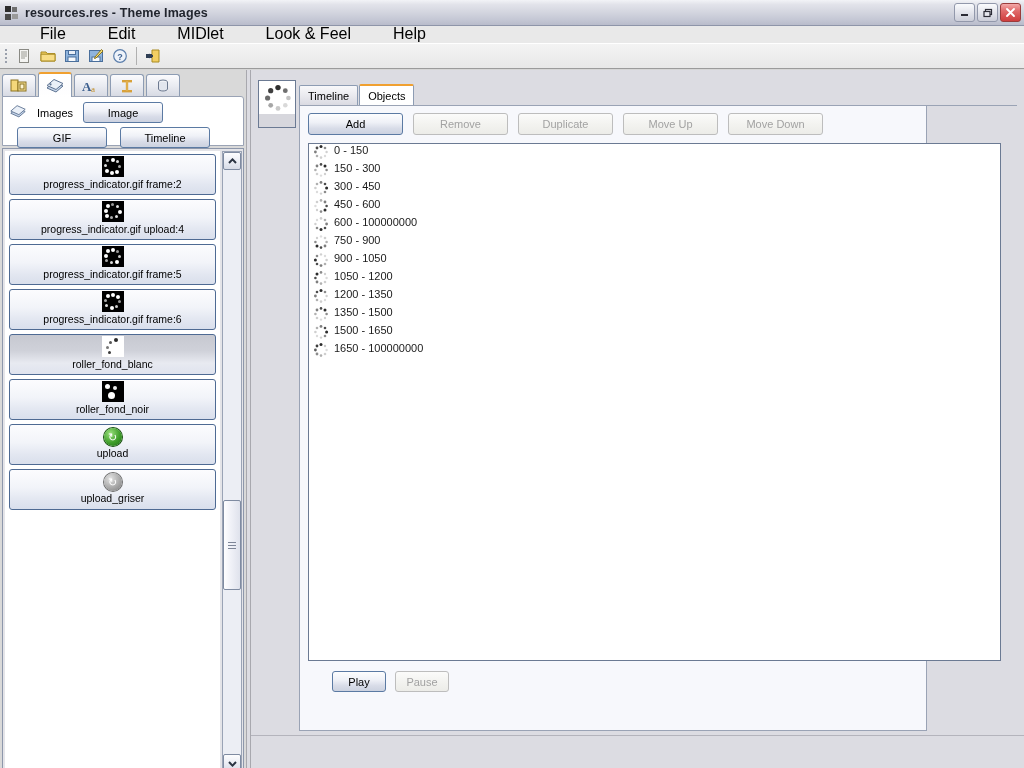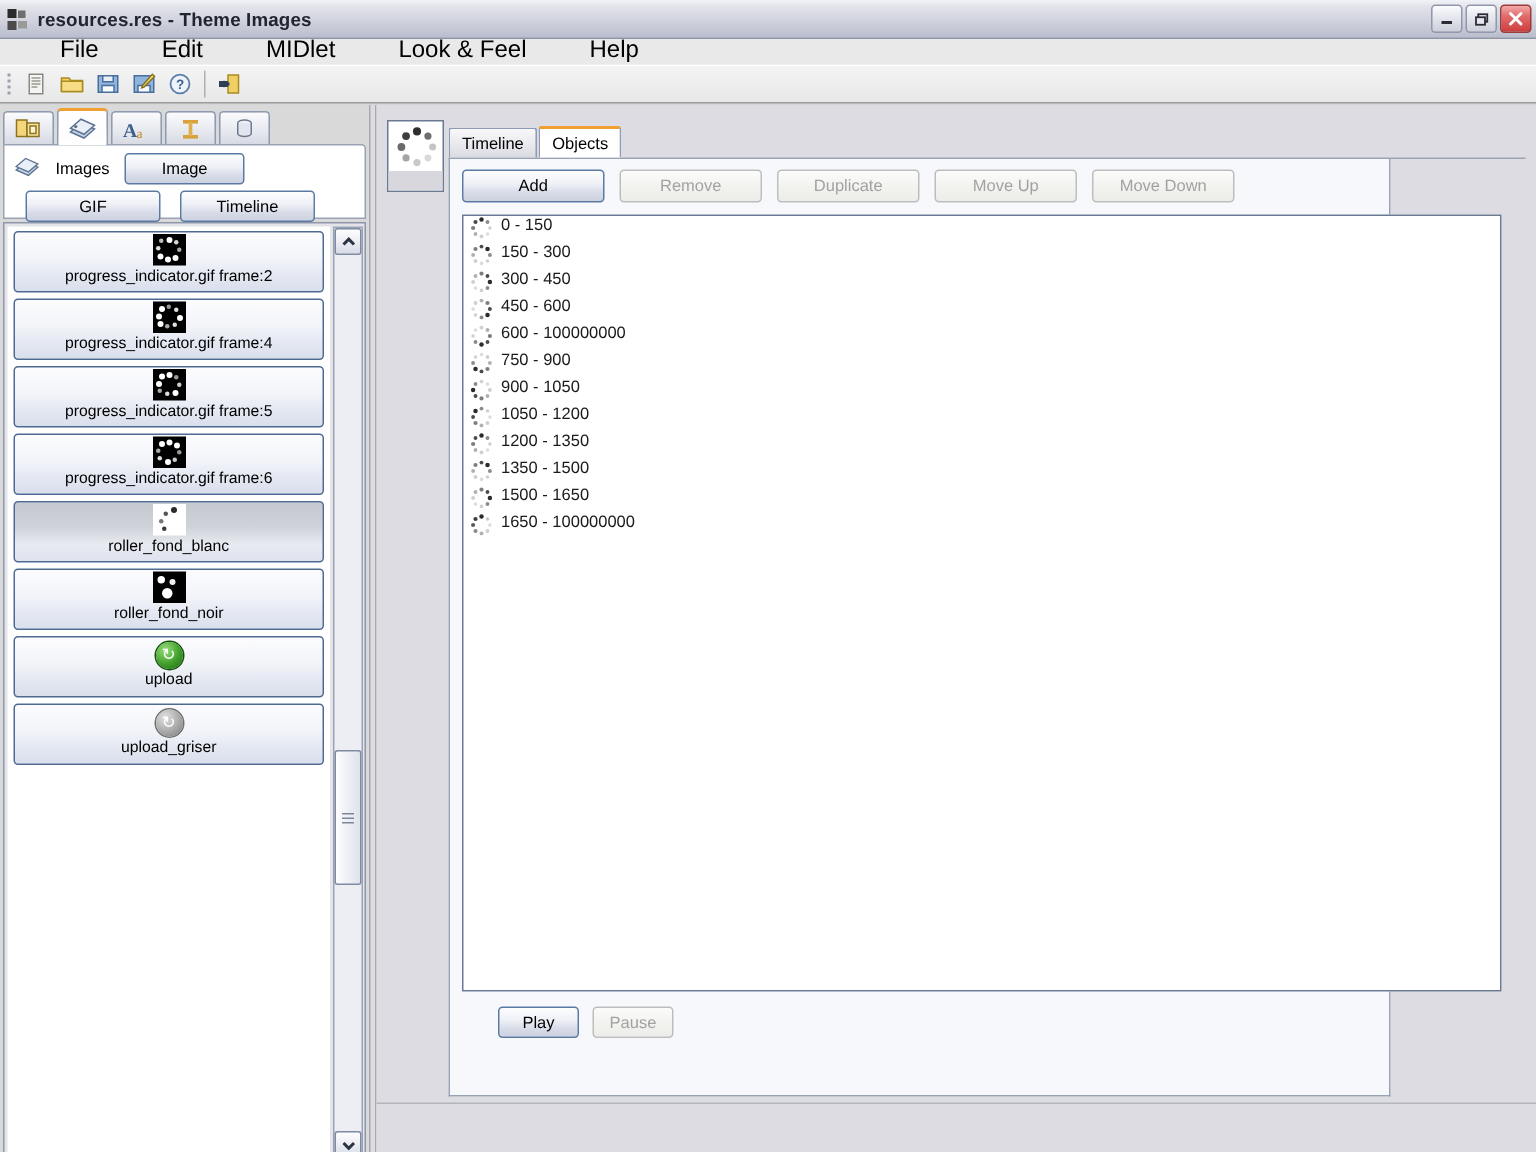--- a/index.html
+++ b/index.html
@@ -422,21 +422,21 @@
         <span class="thumb">
           <i class="dot" style="left:9px;top:2px;width:3px;height:3px;background:#999"></i>
           <i class="dot" style="left:14px;top:4px;width:3px;height:3px;background:#ddd"></i>
           <i class="dot" style="left:16px;top:9px;width:4px;height:4px;background:#fff"></i>
           <i class="dot" style="left:13px;top:14px;width:3px;height:3px;background:#ddd"></i>
           <i class="dot" style="left:8px;top:15px;width:3px;height:3px;background:#aaa"></i>
           <i class="dot" style="left:3px;top:13px;width:4px;height:4px;background:#fff"></i>
           <i class="dot" style="left:2px;top:8px;width:4px;height:4px;background:#fff"></i>
           <i class="dot" style="left:4px;top:3px;width:4px;height:4px;background:#fff"></i>
         </span>
-        <span class="cap">progress_indicator.gif frame:4</span>
+        <span class="cap">progress_indicator.gif upload:4</span>
       </div>
 
       <div class="ilist-item">
         <span class="thumb">
           <i class="dot" style="left:9px;top:2px;width:4px;height:4px;background:#fff"></i>
           <i class="dot" style="left:14px;top:4px;width:3px;height:3px;background:#999"></i>
           <i class="dot" style="left:16px;top:9px;width:3px;height:3px;background:#ccc"></i>
           <i class="dot" style="left:13px;top:14px;width:4px;height:4px;background:#fff"></i>
           <i class="dot" style="left:8px;top:15px;width:3px;height:3px;background:#ddd"></i>
           <i class="dot" style="left:3px;top:13px;width:3px;height:3px;background:#aaa"></i>

